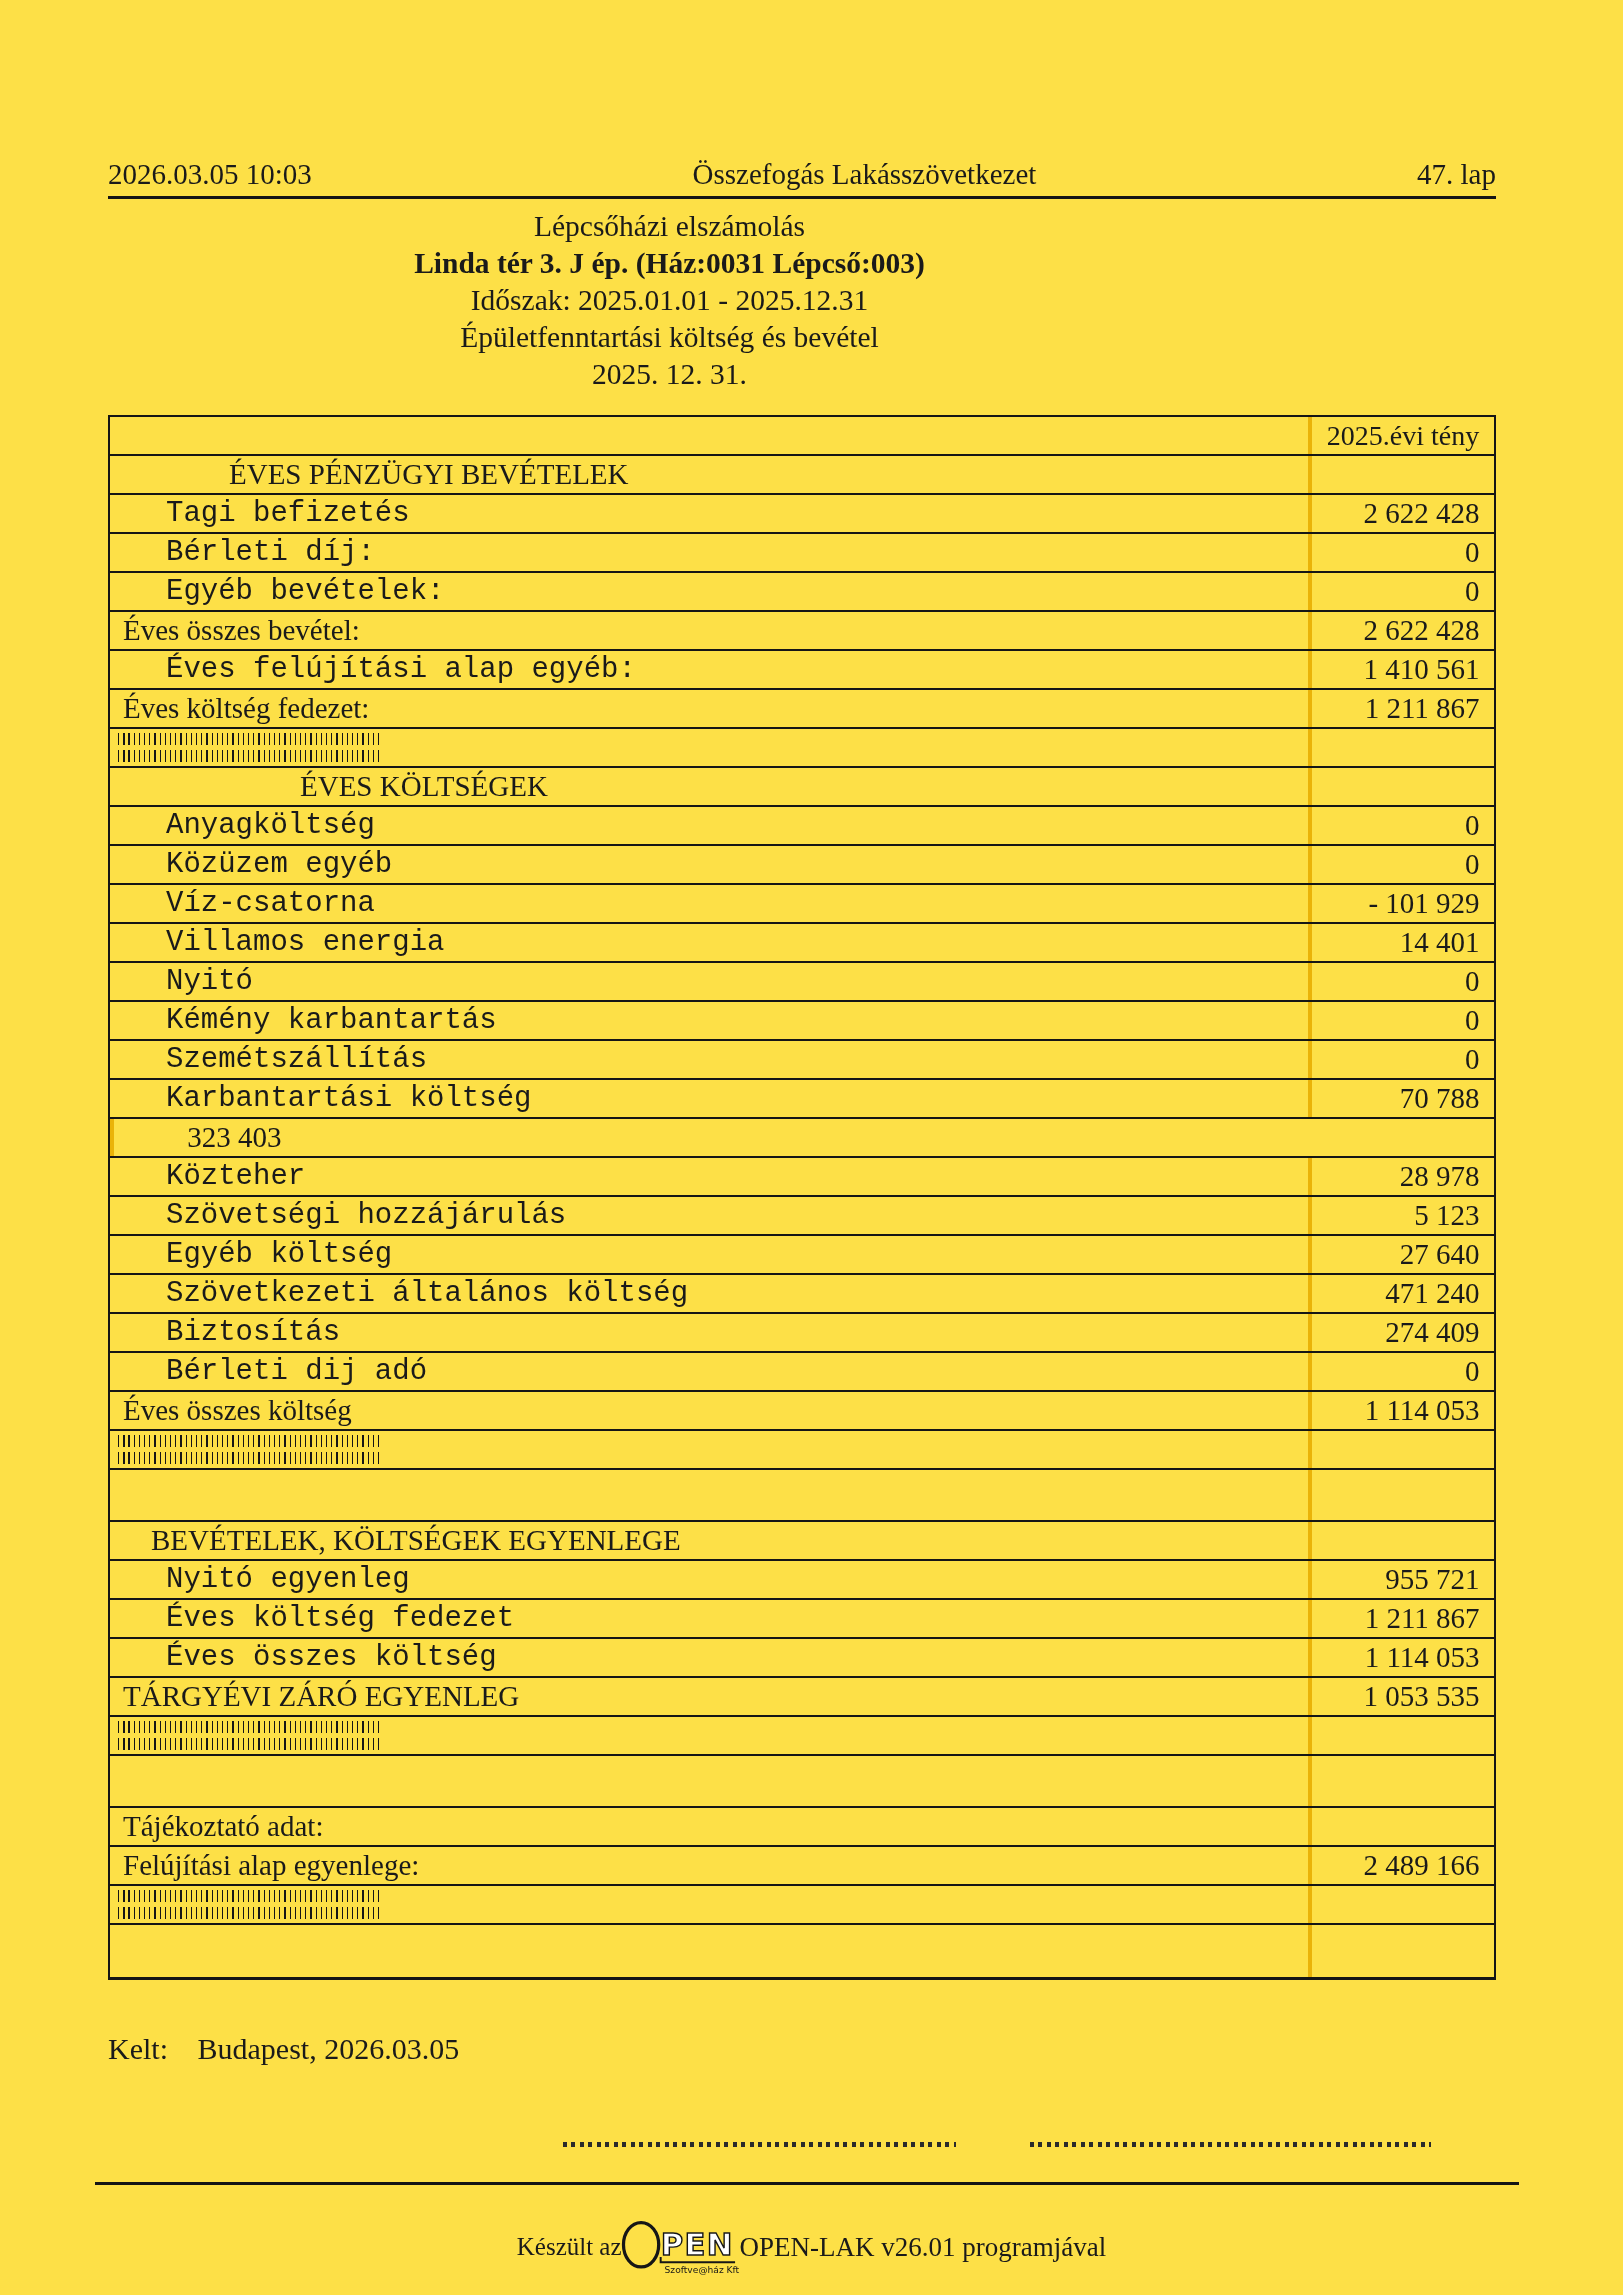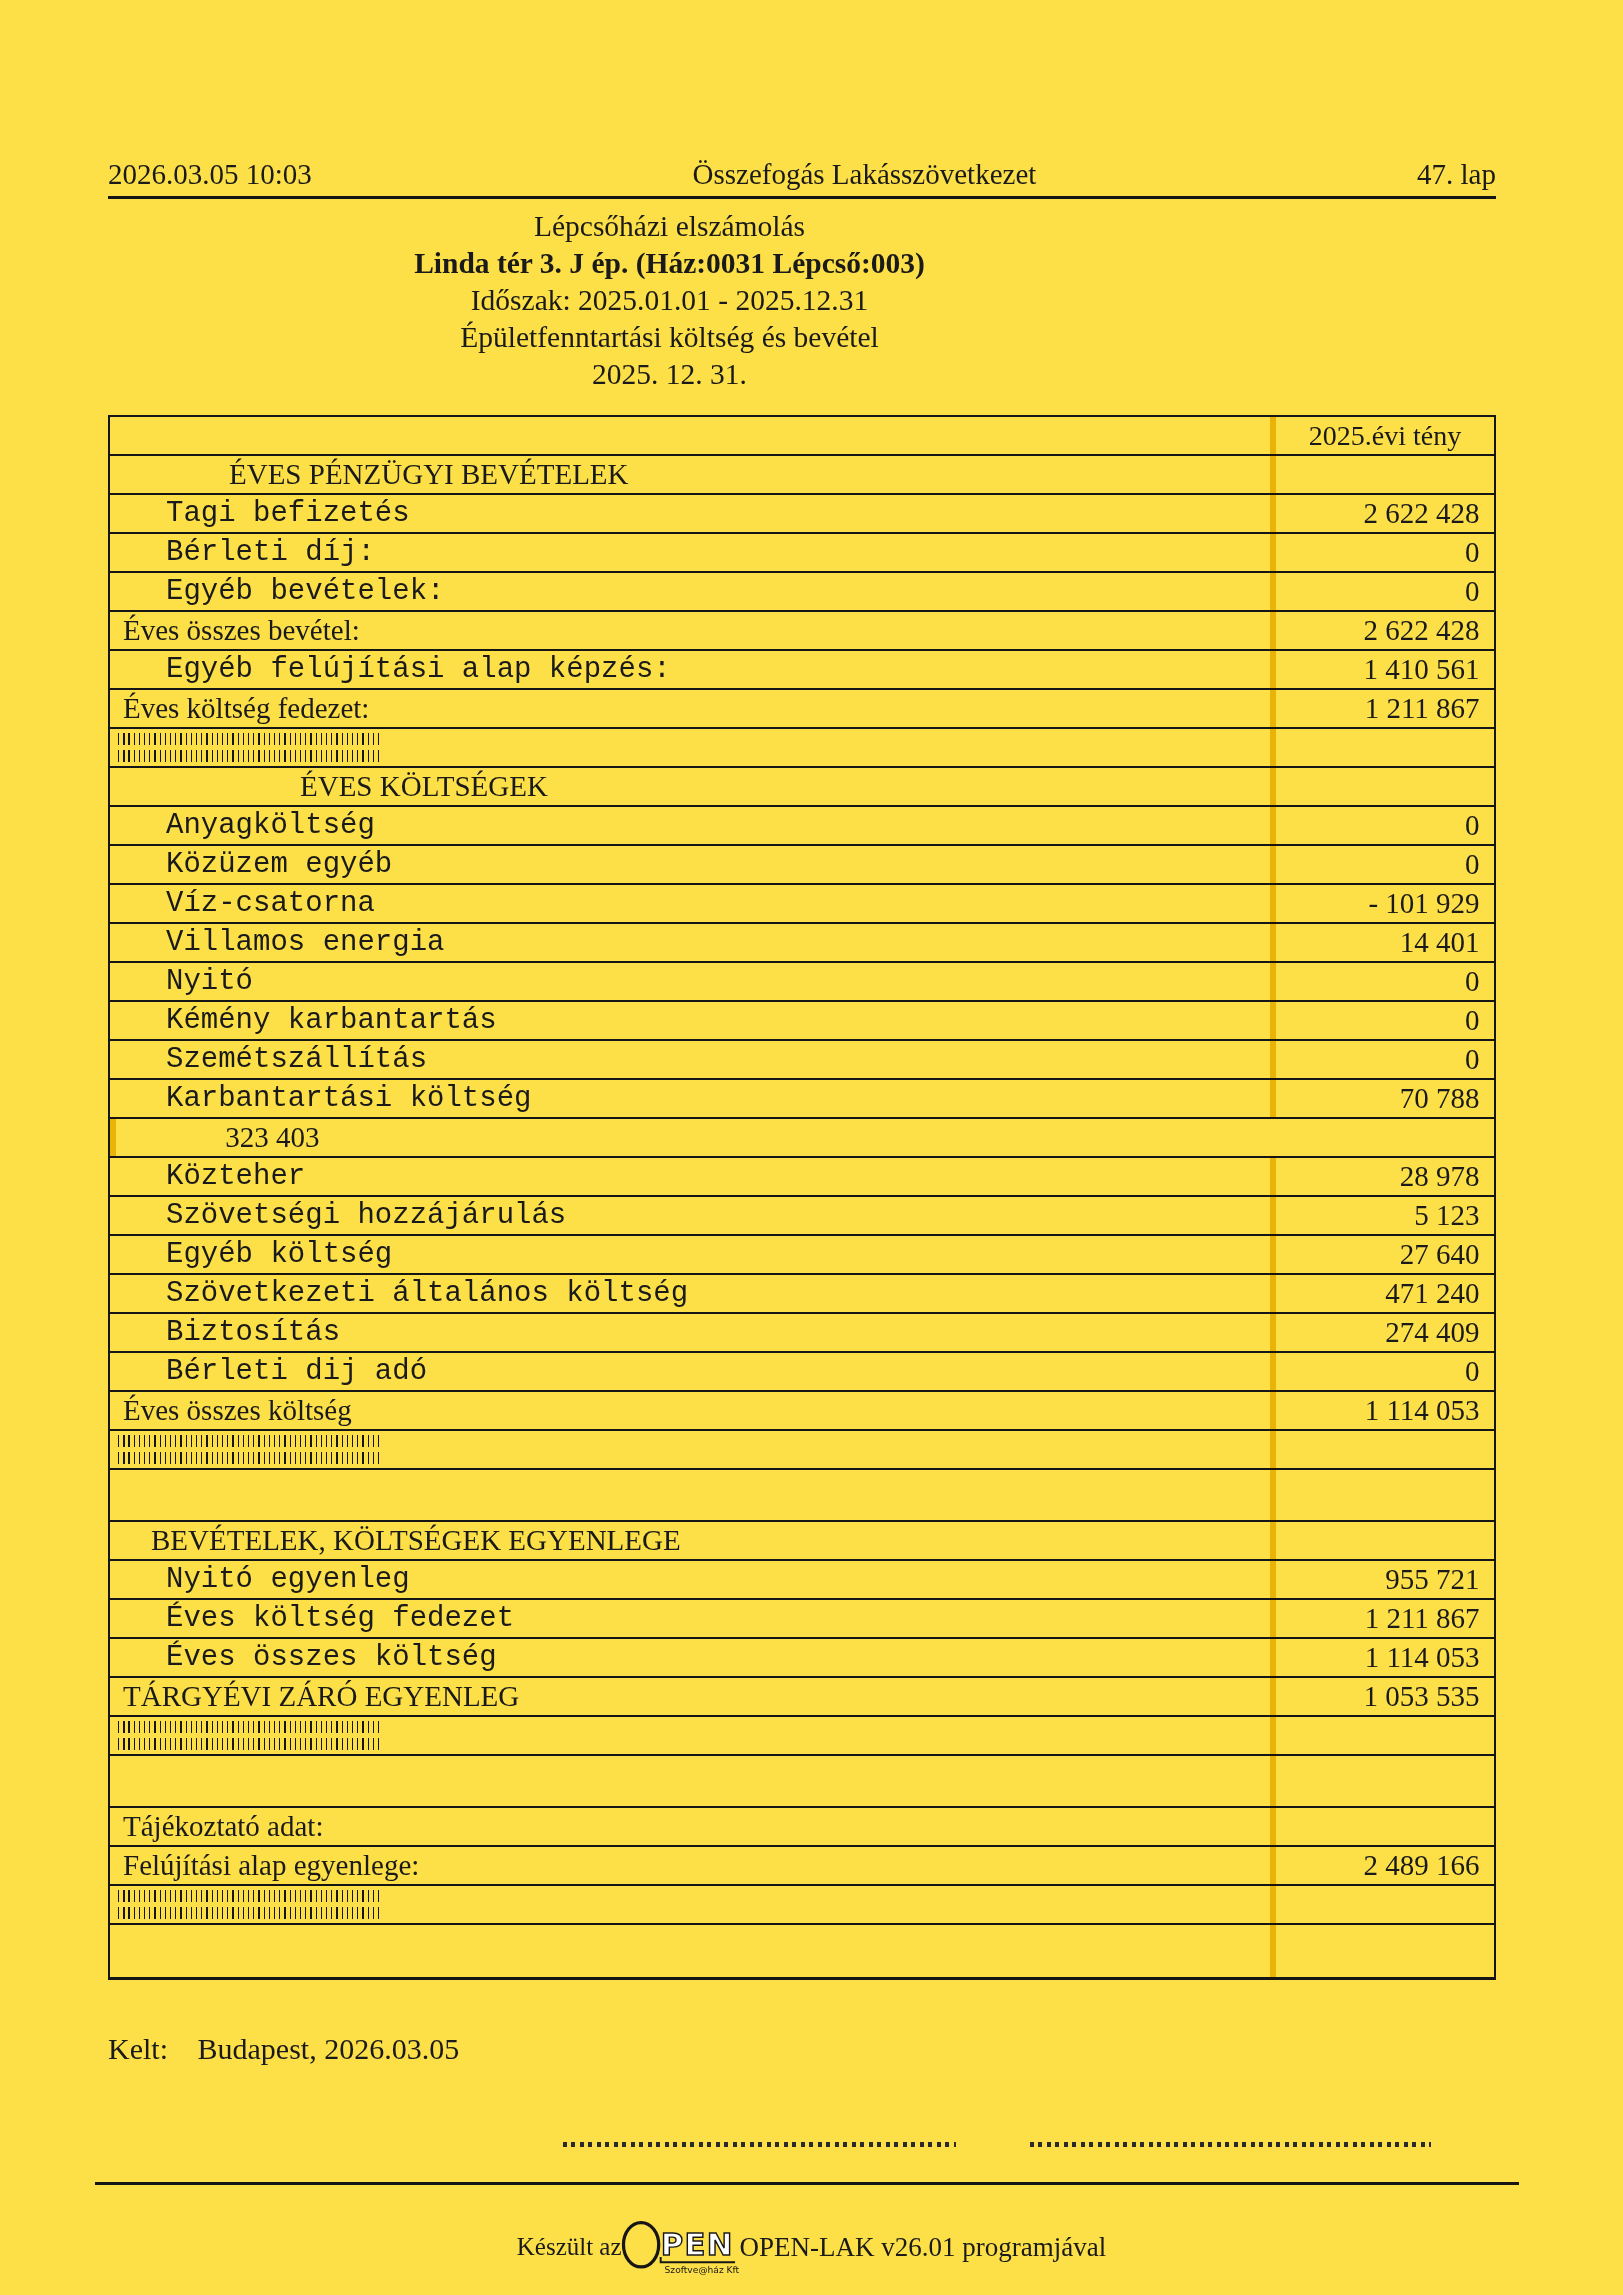--- a/index.html
+++ b/index.html
@@ -39,22 +39,22 @@
     border-bottom:2px solid #151515;
   }
   .main-table .trow:last-child{border-bottom:none;}
   .trow.empty,.trow.k-empty{height:52px;}
   .cell{font-size:29px;}
   .cell.label{
     flex:1;white-space:nowrap;overflow:hidden;
     display:flex;align-items:center;height:100%;
   }
   .cell.value{
-    width:224px;height:100%;box-sizing:border-box;
-    border-left:6px solid #eab308;
+    width:186px;height:100%;box-sizing:border-box;
+    border-left:4px solid #eab308;
     display:flex;align-items:center;justify-content:flex-end;
     padding-right:14.4px;white-space:nowrap;
   }
   .trow.colhead .cell.value{justify-content:center;padding-right:0;font-size:28px;}
   .k-item        .cell.label{padding-left:56px;font-family:Liberation Mono, monospace;}
   .k-total       .cell.label{padding-left:13px;}
   .k-section-a   .cell.label{padding-left:119px;}
   .k-section-b   .cell.label{padding-left:190px;}
   .k-section-c   .cell.label{padding-left:41px;}
   
@@ -127,21 +127,21 @@
   </div>
       <div class="trow k-item">
     <div class="cell label">Egyéb bevételek:</div>
     <div class="cell value">0</div>
   </div>
       <div class="trow k-total">
     <div class="cell label">Éves összes bevétel:</div>
     <div class="cell value">2 622 428</div>
   </div>
       <div class="trow k-item">
-    <div class="cell label">Egyéb felújítási alap képzés:</div>
+    <div class="cell label">Éves felújítási alap egyéb:</div>
     <div class="cell value">1 410 561</div>
   </div>
       <div class="trow k-total">
     <div class="cell label">Éves költség fedezet:</div>
     <div class="cell value">1 211 867</div>
   </div>
       <div class="trow k-barcode">
     <div class="cell label">
           <div class="stripes">
             <div class="band"></div>

